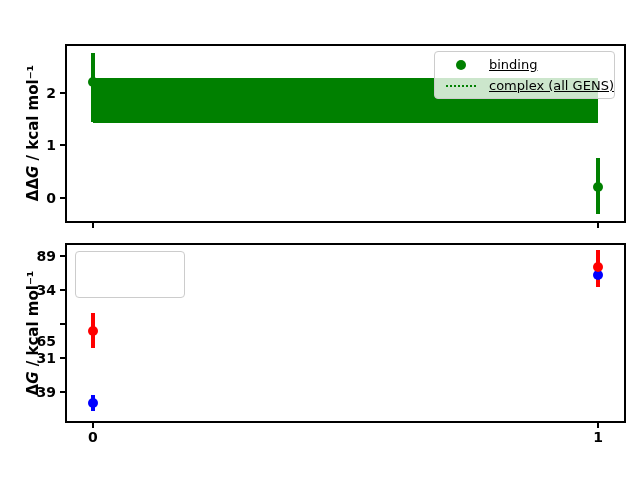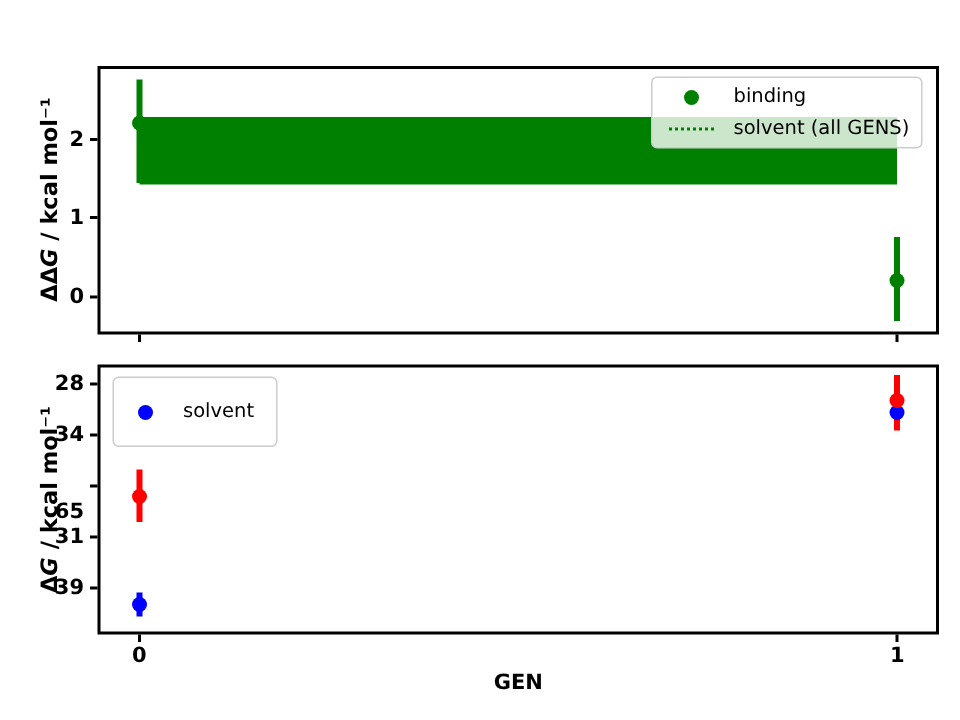--- a/index.html
+++ b/index.html
@@ -38,21 +38,21 @@
   .err-bar{position:absolute;z-index:3;}
   .pt-marker{position:absolute;border-radius:50%;z-index:4;}
   .legend{
     position:absolute;z-index:6;background:rgba(255,255,255,0.8);
     border:1px solid #cccccc;border-radius:4px;box-sizing:border-box;
     display:flex;flex-direction:column;justify-content:center;
     font-size:13px;
   }
   .legend-top{left:434px;top:51px;width:181px;height:48px;padding:2px 6px 2px 10px;}
   .legend-bottom{left:75px;top:251px;width:110px;height:47px;padding:2px 4px 2px 8px;}
-  .legend-row{display:flex;align-items:center;height:22px;}
+  .legend-row{display:flex;align-items:center;height:22px;text-decoration:underline;}
   .handle{display:flex;align-items:center;justify-content:center;flex:0 0 auto;}
   .legend-top .handle{width:32px;}
   .legend-bottom .handle{width:26px;}
   .lmark-dot{width:10px;height:10px;border-radius:50%;}
   .lmark-dotted{width:30px;height:0;border-top:2px dotted #008000;}
   .ltext{margin-left:12px;white-space:nowrap;}
 </style>
 </head>
 <body>
 
@@ -61,21 +61,20 @@
 
   <div class="axes axes-top"></div>
   <div class="axes axes-bottom"></div>
 
   <div class="ylabel ylabel-top">
     <span>ΔΔ</span><span class="sym">G</span><span> / kcal mol⁻¹</span>
   </div>
   <div class="ylabel ylabel-bottom">
     <span>Δ</span><span class="sym">G</span><span> / kcal mol⁻¹</span>
   </div>
-  <div class="xlabel">GEN</div>
 
   <div id="plot-layer">
       <div class="tick-mark" style="left: 60px; top: 196.804px; width: 5px; height: 2px;"></div>
       <div class="tick-label y-tick-label" style="left: 22px; top: 189.804px;">0</div>
       <div class="tick-mark" style="left: 60px; top: 144.311px; width: 5px; height: 2px;"></div>
       <div class="tick-label y-tick-label" style="left: 22px; top: 137.311px;">1</div>
       <div class="tick-mark" style="left: 60px; top: 91.8182px; width: 5px; height: 2px;"></div>
       <div class="tick-label y-tick-label" style="left: 22px; top: 84.8182px;">2</div>
       <div class="tick-mark" style="left: 91.7973px; top: 223px; width: 2px; height: 5px;"></div>
       <div class="tick-mark" style="left: 597.203px; top: 223px; width: 2px; height: 5px;"></div>
@@ -87,21 +86,21 @@
       <div class="pt-marker" style="left: 593.203px; top: 182.305px; width: 10px; height: 10px; background: rgb(0, 128, 0);"></div>
       <div class="tick-mark" style="left: 60px; top: 391.036px; width: 5px; height: 2px;"></div>
       <div class="tick-label y-tick-label" style="left: 22px; top: 384.036px;">39</div>
       <div class="tick-mark" style="left: 60px; top: 357.009px; width: 5px; height: 2px;"></div>
       <div class="tick-label y-tick-label" style="left: 22px; top: 350.009px;">31</div>
       <div class="tick-mark" style="left: 60px; top: 322.983px; width: 5px; height: 2px;"></div>
       <div class="tick-label y-tick-label" style="left: 22px; top: 333px;">65</div>
       <div class="tick-mark" style="left: 60px; top: 288.957px; width: 5px; height: 2px;"></div>
       <div class="tick-label y-tick-label" style="left: 22px; top: 281.957px;">34</div>
       <div class="tick-mark" style="left: 60px; top: 254.93px; width: 5px; height: 2px;"></div>
-      <div class="tick-label y-tick-label" style="left: 22px; top: 247.93px;">28</div>
+      <div class="tick-label y-tick-label" style="left: 22px; top: 247.93px;">89</div>
       <div class="tick-mark" style="left: 91.7973px; top: 423px; width: 2px; height: 5px;"></div>
       <div class="tick-label x-tick-label" style="left: 77.7973px; top: 429px;">0</div>
       <div class="tick-mark" style="left: 597.203px; top: 423px; width: 2px; height: 5px;"></div>
       <div class="tick-label x-tick-label" style="left: 583.203px; top: 429px;">1</div>
       <div class="err-bar" style="left: 90.7973px; top: 395.439px; width: 4px; height: 15.9924px; background: rgb(0, 0, 255);"></div>
       <div class="pt-marker" style="left: 87.7973px; top: 398.265px; width: 10px; height: 10px; background: rgb(0, 0, 255);"></div>
       <div class="err-bar" style="left: 596.203px; top: 264.437px; width: 4px; height: 20.4159px; background: rgb(0, 0, 255);"></div>
       <div class="pt-marker" style="left: 593.203px; top: 269.985px; width: 10px; height: 10px; background: rgb(0, 0, 255);"></div>
       <div class="err-bar" style="left: 90.7973px; top: 313.095px; width: 4px; height: 34.707px; background: rgb(255, 0, 0);"></div>
       <div class="pt-marker" style="left: 87.7973px; top: 325.788px; width: 10px; height: 10px; background: rgb(255, 0, 0);"></div>
@@ -113,26 +112,20 @@
     <div class="legend-row">
       <span class="handle">
           <span class="lmark-dot" style="background-color: rgb(0, 128, 0);"></span>
         </span>
       <span class="ltext">binding</span>
     </div>
     <div class="legend-row">
       <span class="handle">
           <span class="lmark-dotted" style="border-top-color: rgb(0, 128, 0);"></span>
         </span>
-      <span class="ltext">solvent (all GENS)</span>
+      <span class="ltext">complex (all GENS)</span>
     </div>
   </div>
 
   <div class="legend legend-bottom">
-    <div class="legend-row">
-      <span class="handle">
-          <span class="lmark-dot" style="background-color: rgb(0, 0, 255);"></span>
-        </span>
-      <span class="ltext">solvent</span>
-    </div>
   </div>
 
 </div>
 
 </body></html>

